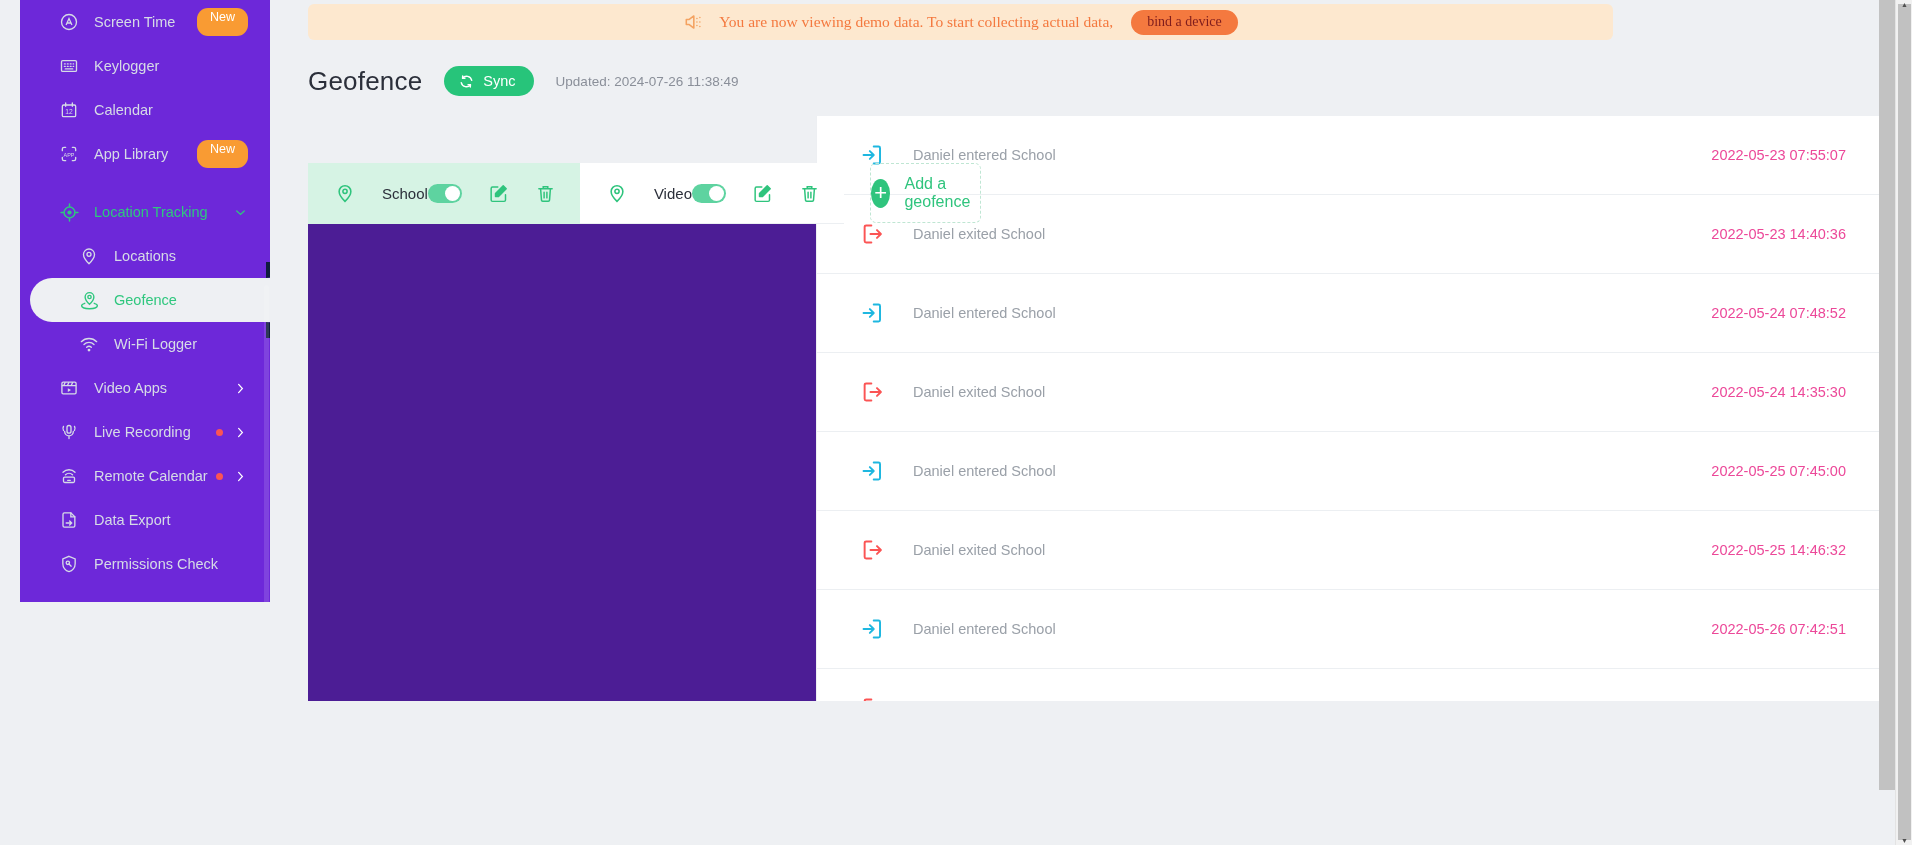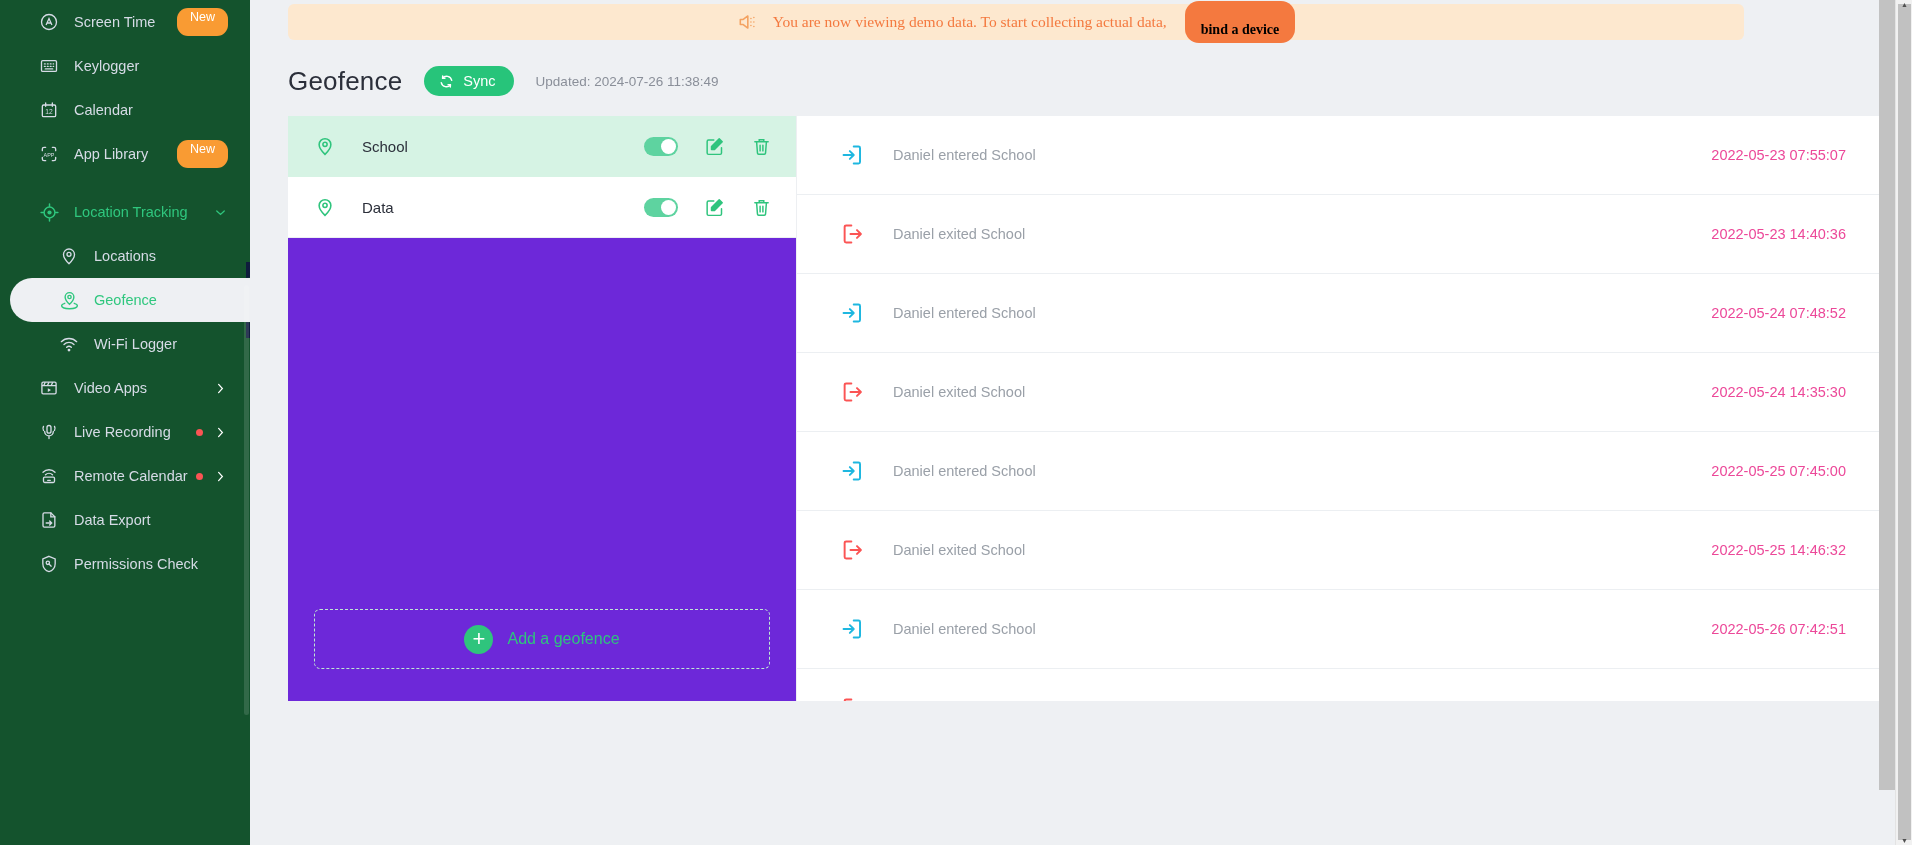--- a/index.html
+++ b/index.html
@@ -13,24 +13,25 @@
     position: relative;
     width: 1912px; height: 845px;
     display: flex;
     background: #eef0f3;
   }
 
   
   .sidebar {
     position: relative;
     width: 250px;
-    height: 845px;
-    background: #14532d;
+    height: 602px;
+    background: #6d28d9;
     flex: 0 0 250px;
     overflow: hidden;
+    margin-left: 20px;
   }
   .nav-list { position: relative; padding-top: 0; }
   .nav-item {
     position: relative;
     display: flex;
     align-items: center;
     height: 44px;
     margin: 0 0 0 0;
     padding-left: 38px;
     color: #d6dbe6;
@@ -111,32 +112,32 @@
     height: 36px;
     background: #fde8cf;
     border-radius: 6px;
     display: flex;
     align-items: center;
     justify-content: center;
     gap: 10px;
     font-family: "Liberation Serif", serif;
     font-size: 15.5px;
     color: #f4793f;
-    width: 1456px;
+    width: 1305px;
   }
   .demo-banner .spk { display: flex; margin-right: 4px; }
   .bind-btn {
     background: #f4793f;
-    color: #000000;
+    color: #7f1d1d;
     font-family: "Liberation Serif", serif;
-    font-weight: bold;
+    font-weight: normal;
     font-size: 14px;
     border: none;
     border-radius: 14px;
-    padding: 22px 16px 6px;
+    padding: 5px 16px 6px;
     margin-left: 8px;
     cursor: pointer;
     line-height: 1;
   }
 
   .page-head {
     display: flex;
     align-items: center;
     gap: 0;
     margin-top: 22px;
@@ -169,24 +170,24 @@
 
   .content {
     display: flex;
     margin-top: 16px;
     height: 585px;
     align-items: stretch;
   }
   .fence-panel {
     width: 508px;
     flex: 0 0 508px;
-    background: #6d28d9;
+    background: #4c1d95;
     position: relative;
     display: flex;
-    flex-direction: column;
+    margin-top: 47px;
   }
   .fence-row {
     display: flex;
     align-items: center;
     height: 61px;
     padding: 0 0 0 26px;
     border-bottom: 1px solid #eceff2;
     background: #fff;
   }
   .fence-row.active { background: #d6f3e4; border-bottom-color: #d6f3e4; }
@@ -527,21 +528,21 @@
           </span>
         </div>
 
         <div class="fence-row">
           <span class="pin">
             <svg width="22" height="22" viewBox="0 0 24 24" fill="none" stroke="#2fc47d" stroke-width="1.7">
               <path d="M12 21.2s6.4-6.2 6.4-10.8A6.4 6.4 0 0 0 5.6 10.4c0 4.6 6.4 10.8 6.4 10.8z"></path>
                 <circle cx="12" cy="10.2" r="2.3"></circle>
             </svg>
           </span>
-          <span class="fname">Data</span>
+          <span class="fname">Video</span>
           <span class="toggle">
               <i></i>
             </span>
           <span class="icon-btn">
             <svg width="21" height="21" viewBox="0 0 24 24" fill="none" stroke="#2fc47d" stroke-width="1.7" stroke-linecap="round" stroke-linejoin="round">
               <path d="M20 13.4v6a1.6 1.6 0 0 1-1.6 1.6H5.2A1.6 1.6 0 0 1 3.6 19.4V6.2a1.6 1.6 0 0 1 1.6-1.6h6"></path>
               <path d="M17.4 3.2l3.4 3.4-8.8 8.8h-3.4v-3.4z" fill="#2fc47d" stroke="none"></path>
               <path d="M17.4 3.2l3.4 3.4-8.8 8.8h-3.4v-3.4z"></path>
             </svg>
           </span>

